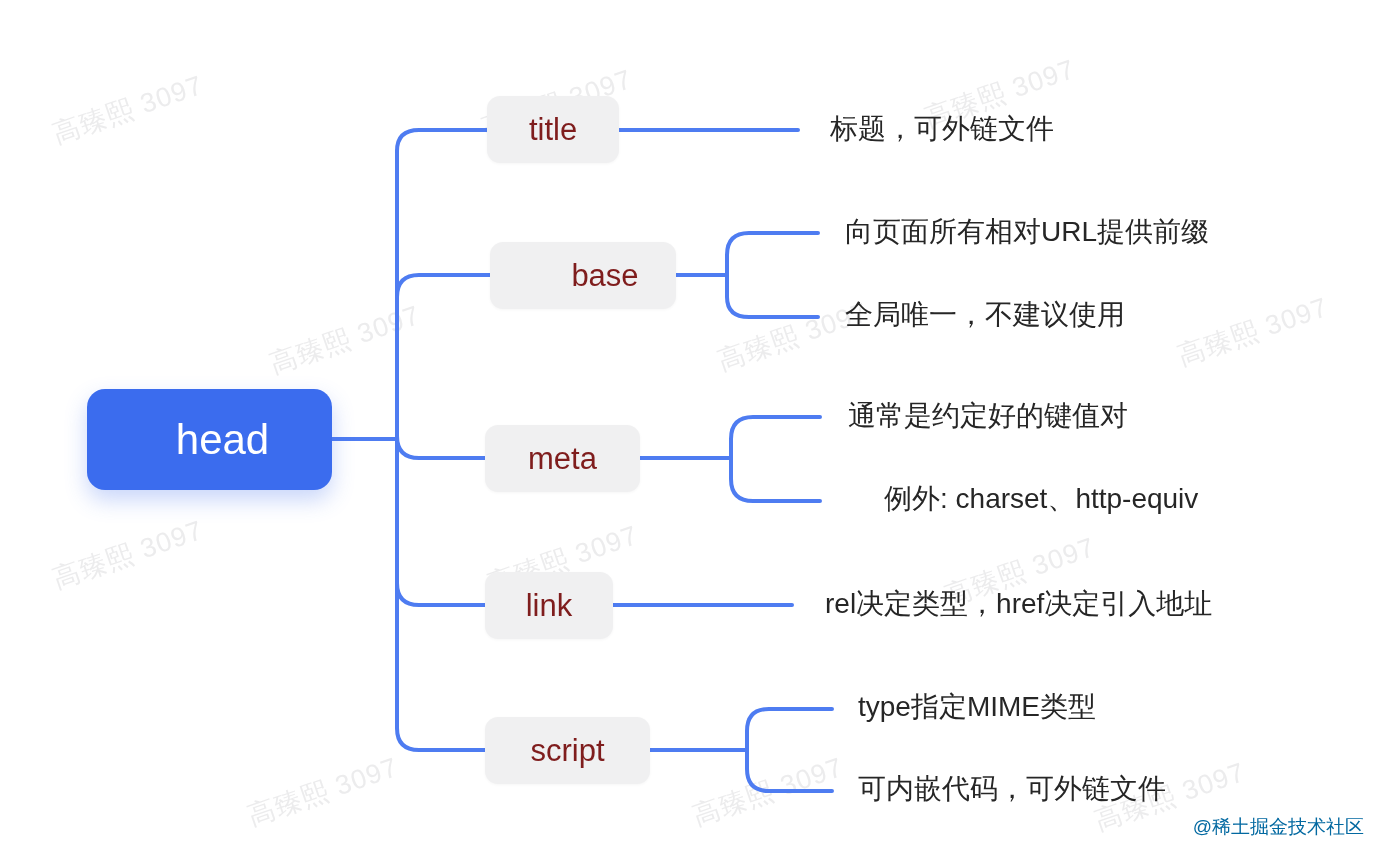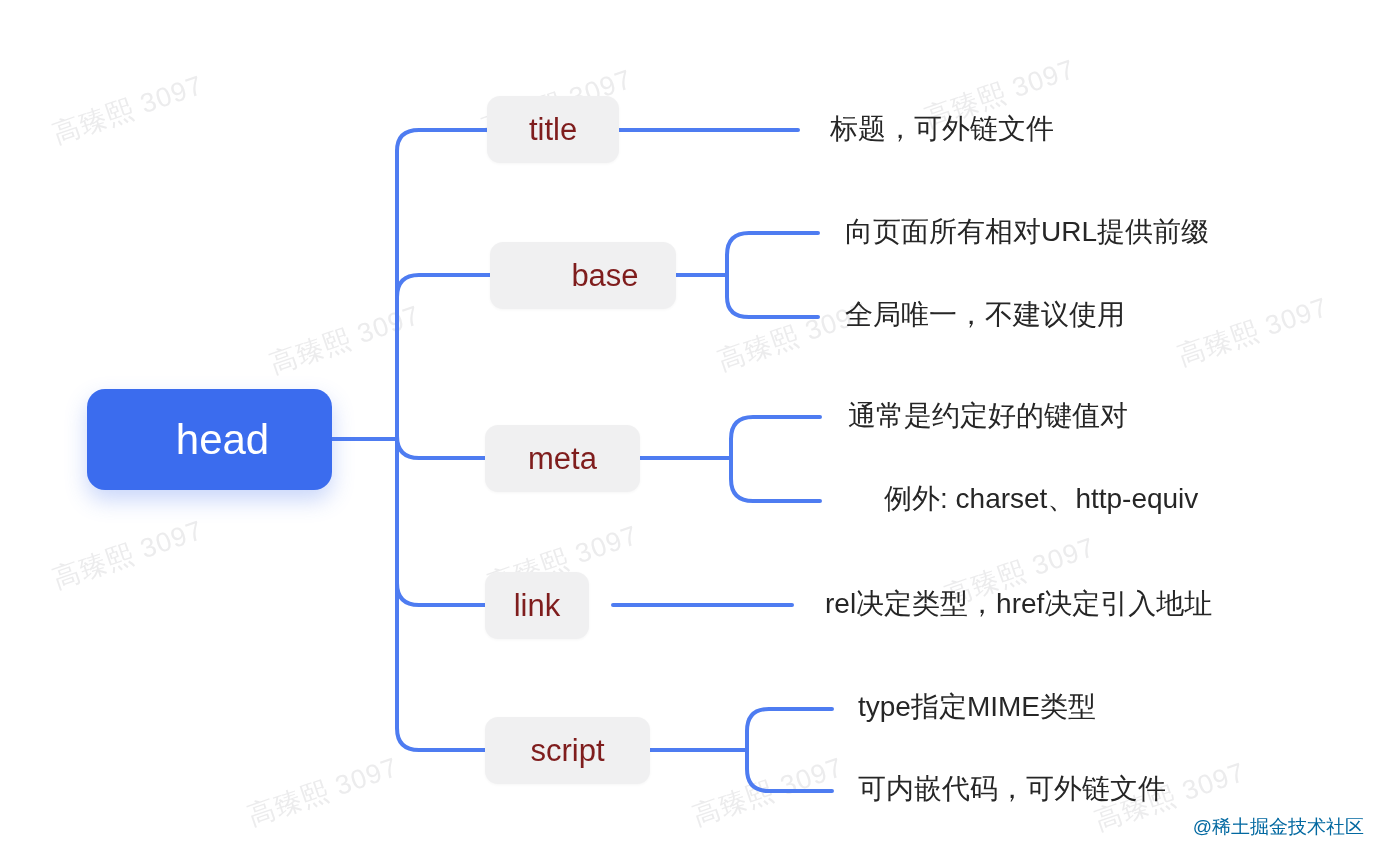--- a/index.html
+++ b/index.html
@@ -59,21 +59,21 @@
     background: #f0f0f1;
     border-radius: 13px;
     color: #7f1d1d;
     font-size: 31px;
     height: 67px;
     box-shadow: 0 1px 3px rgba(0,0,0,0.04);
   }
   .node-title  { left: 487px; top:  96px; width: 132px; }
   .node-base   { left: 490px; top: 242px; width: 142px; padding-left: 44px; }
   .node-meta   { left: 485px; top: 425px; width: 155px; }
-  .node-link   { left: 485px; top: 572px; width: 104px; }
+  .node-link   { left: 485px; top: 572px; width: 128px; }
   .node-script { left: 485px; top: 717px; width: 165px; }
   
   .leaf {
     position: absolute;
     z-index: 2;
     transform: translateY(-52%);
     font-size: 28px;
     color: #262626;
     white-space: nowrap;
   }

